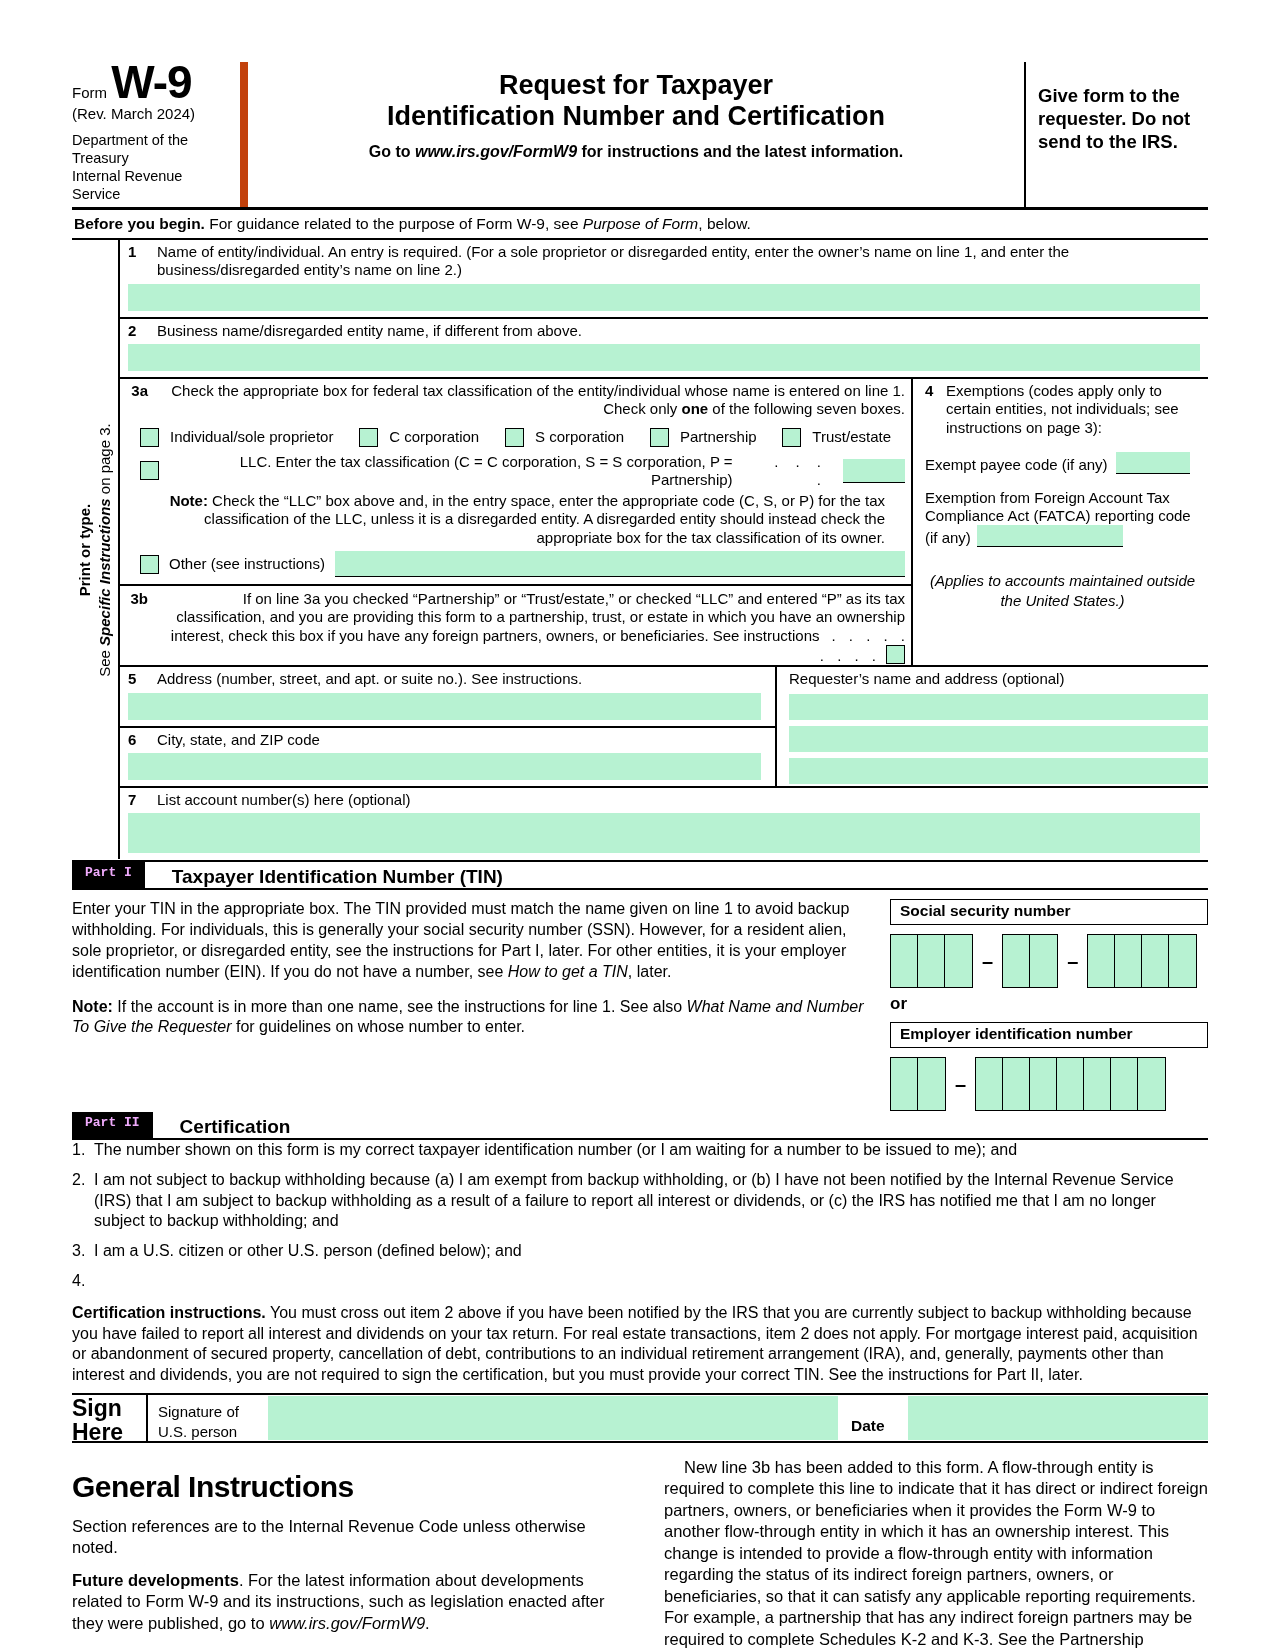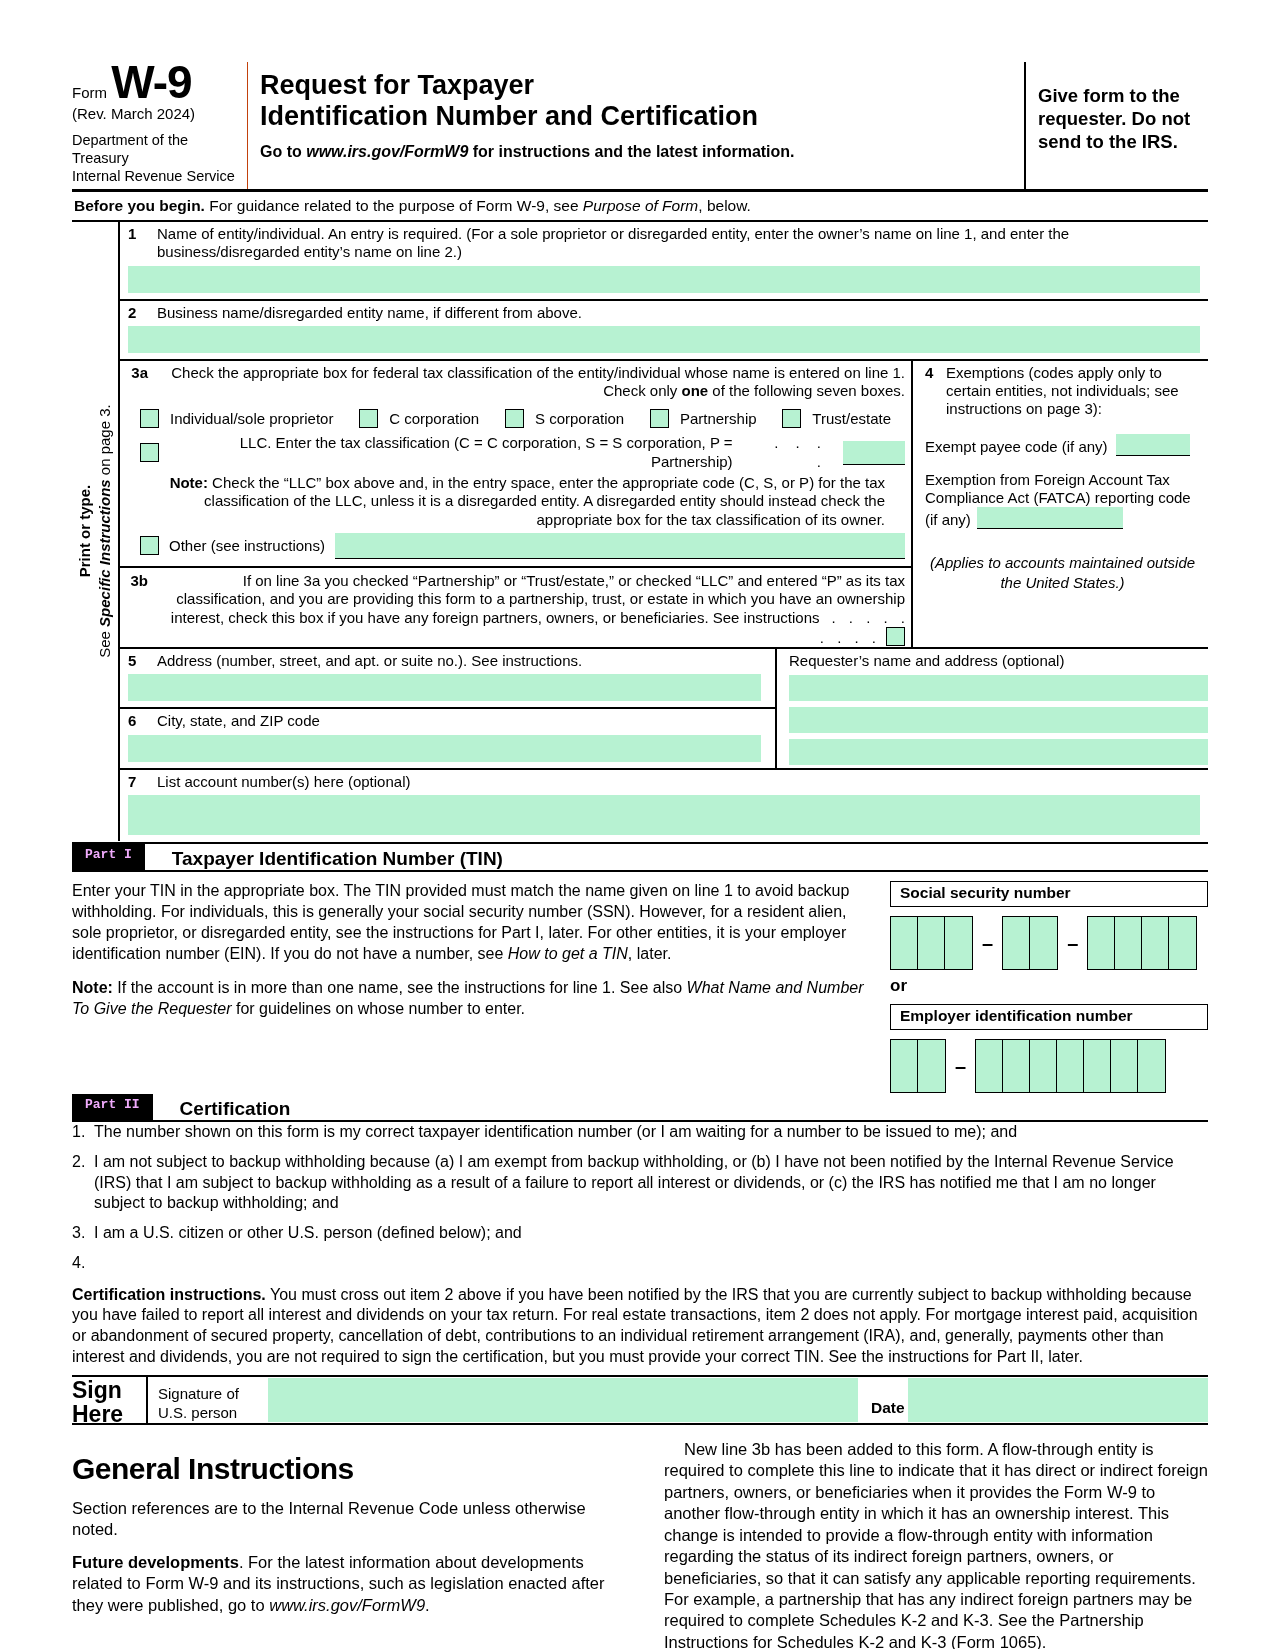--- a/index.html
+++ b/index.html
@@ -6,26 +6,26 @@
   html,body { margin:0; padding:0; background:#fff; }
   :root { --green:#b7f2d2; --ink:#000; }
   .page {
     width:1274px; height:1649px; margin:0 auto; position:relative;
     padding:62px 66px 0 72px; color:var(--ink);
     font-family:"Liberation Sans", sans-serif; font-size:15px; line-height:1.22;
     overflow:hidden; background:#fff;
   }
   
   .hdr { display:flex; border-bottom:3px solid #000; }
-  .hdr-left { width:176px; flex:none; border-right:1px solid #c2410c; padding:0 6px 4px 0; }
+  .hdr-left { width:176px; flex:none; border-right:8px solid #c2410c; padding:0 6px 4px 0; }
   .hdr-form-word { font-size:15px; vertical-align:baseline; }
   .hdr-form-num { font-size:46px; font-weight:bold; letter-spacing:-1px; line-height:.9; }
   .hdr-rev { font-size:15px; margin-top:2px; }
   .hdr-dept { font-size:14.5px; margin-top:7px; line-height:1.25; }
-  .hdr-center { flex:1; padding:8px 12px 0; }
+  .hdr-center { flex:1; text-align:center; padding:8px 12px 0; }
   .hdr-title { font-size:27px; font-weight:bold; line-height:1.15; }
   .hdr-goto { font-size:16px; font-weight:bold; margin-top:10px; }
   .hdr-right { width:184px; flex:none; border-left:2px solid #000; padding:22px 0 0 12px;
                font-size:18.5px; font-weight:bold; line-height:1.25; }
   
   .before { font-size:15.5px; padding:5px 0 4px 2px; border-bottom:2px solid #000; }
   
   .ftable { display:flex; }
   .vstrip { width:46px; flex:none; position:relative; }
   .vrot { position:absolute; top:50%; left:50%; width:480px;
@@ -83,21 +83,21 @@
   .p2-intro { margin:8px 0 9px; font-size:16px; }
   .p2-item { display:flex; margin-bottom:9px; font-size:16px; line-height:1.3; }
   .p2-num { width:22px; flex:none; }
   .cert-p { margin:11px 0 7px; font-size:16px; line-height:1.3; }
   
   .sign-row { display:flex; border-top:2px solid #000; border-bottom:2.5px solid #000; height:50px; }
   .sh { width:74px; flex:none; font-size:23px; font-weight:bold; line-height:1.04; padding-top:2px; }
   .sign-div { border-left:2px solid #000; flex:none; }
   .sig-lab { width:120px; flex:none; font-weight:normal; font-size:15px; padding:7px 0 0 10px; line-height:1.3; }
   .sig-green { flex:1; background:var(--green); margin:1px 0; }
-  .date-lab { width:50px; flex:none; font-weight:bold; font-size:15.5px; display:flex;
+  .date-lab { width:70px; flex:none; font-weight:bold; font-size:15.5px; display:flex;
               align-items:flex-end; padding:0 0 5px 13px; }
   .date-green { width:300px; flex:none; background:var(--green); margin:1px 0; }
   
   .instructions { display:flex; gap:48px; margin-top:8px; font-size:16.5px; line-height:1.3; }
   .icol { flex:1; min-width:0; }
   .gi-h1 { font-size:30px; font-weight:bold; margin:16px 0 10px; letter-spacing:-.5px; }
   .ipara { margin:0 0 11px; }
   .indent1 { text-indent:20px; }
   .b { font-weight:bold; } .i { font-style:italic; } .bi { font-weight:bold; font-style:italic; }
 </style>

